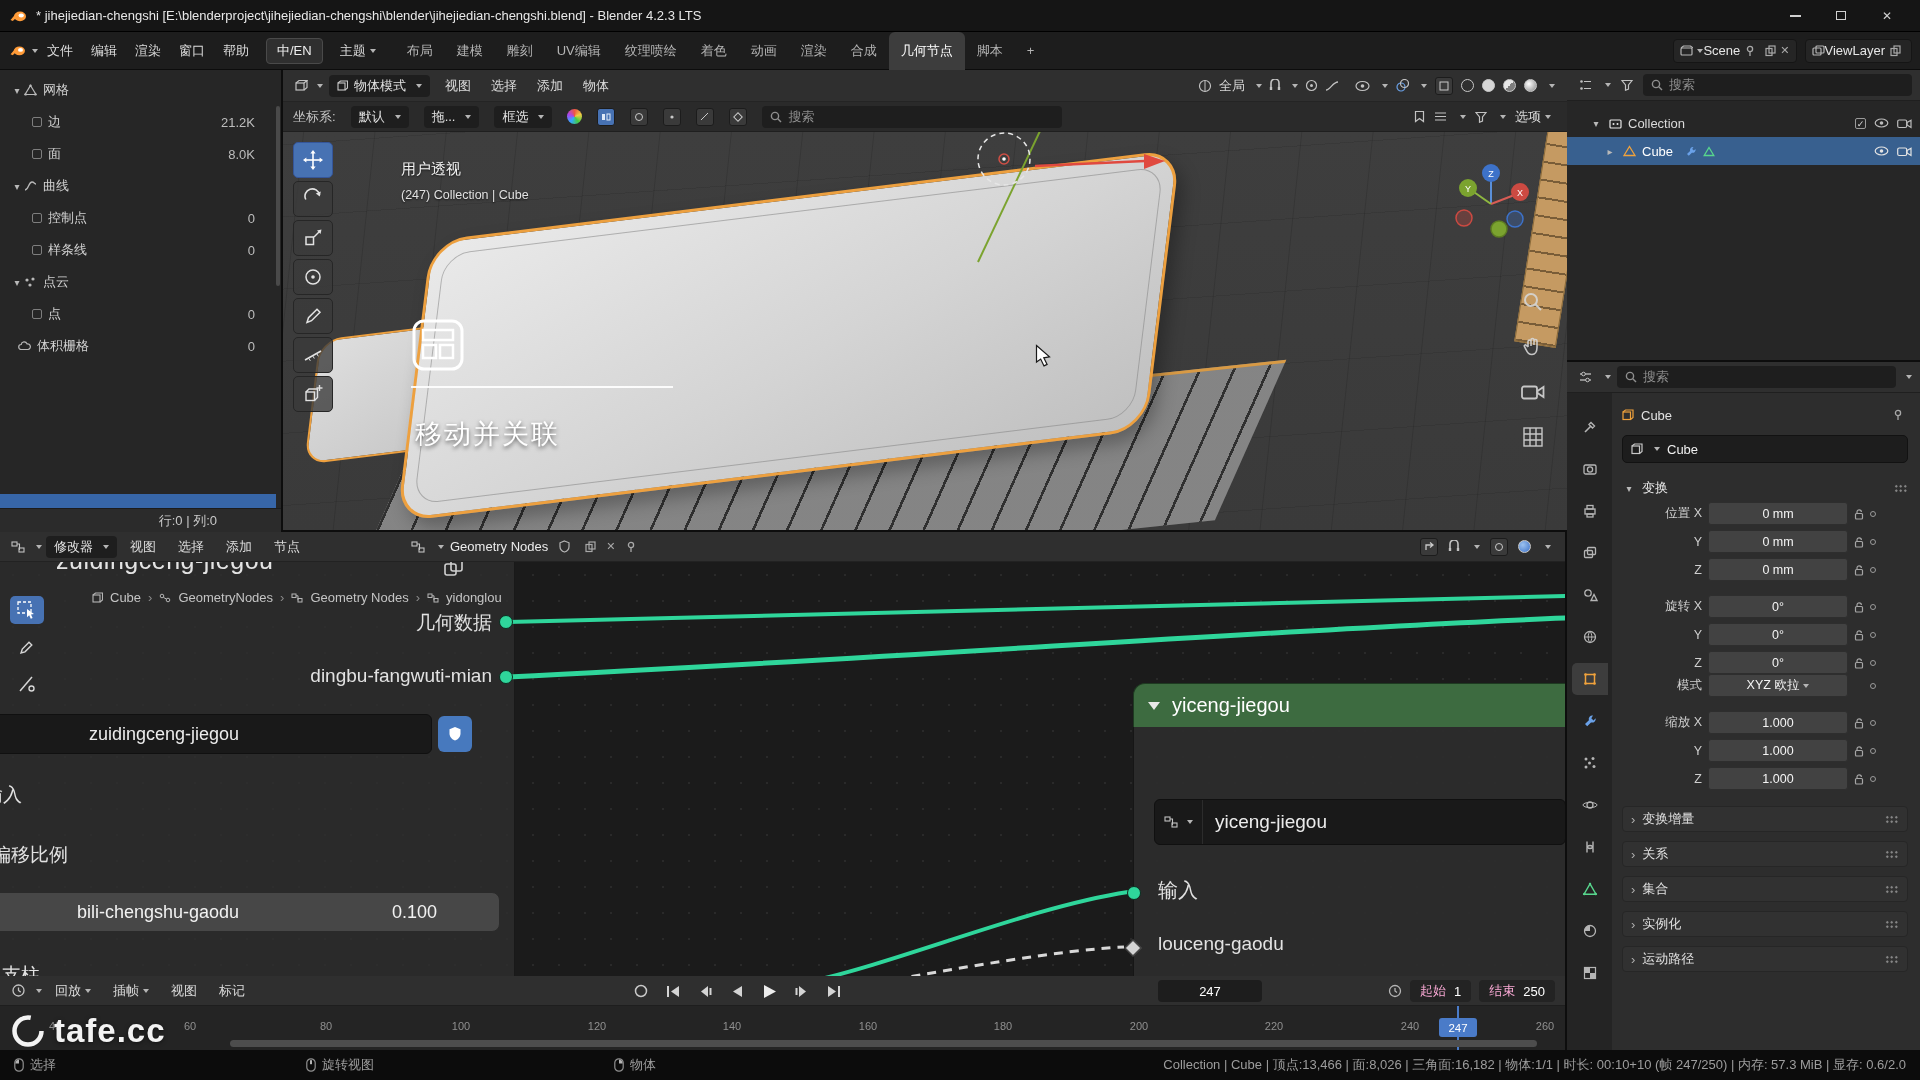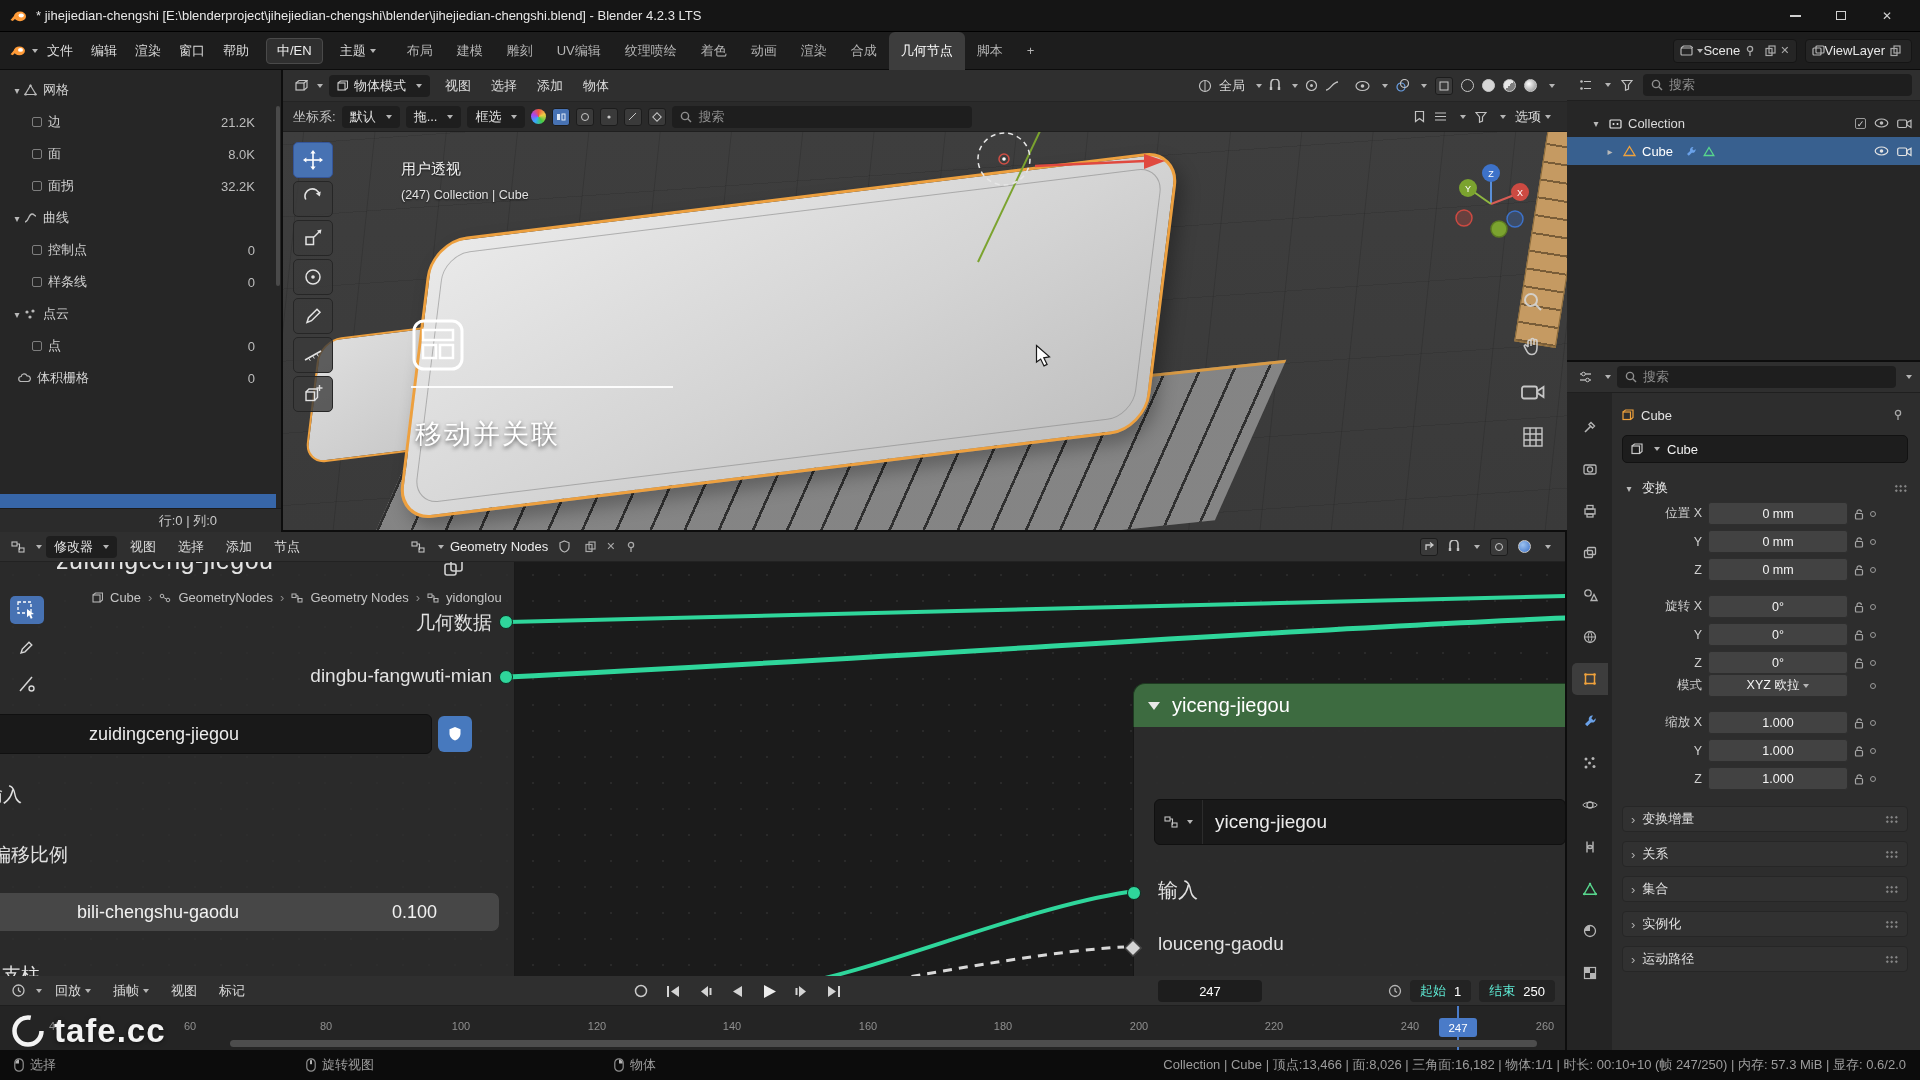--- a/index.html
+++ b/index.html
@@ -34,21 +34,21 @@
 .ssrow .dn{margin-left:6px}
 .ssrow .dv{margin-left:auto;color:#bdbdbd;padding-right:16px}
 .ssrow.d{padding-left:32px}
 .dic{width:10px;height:10px;border:1px solid #7e7e7e;border-radius:2px;flex:none}
 .ss-selbar{position:absolute;left:0;right:5px;bottom:24px;height:14px;background:#3766a8}
 .ss-footer{position:absolute;left:0;right:0;bottom:0;height:24px;background:#2b2b2b;border-top:1px solid #1c1c1c;display:flex;align-items:center;justify-content:flex-end;padding-right:64px;color:#c9c9c9}
 .vscroll{position:absolute;right:1px;top:36px;width:4px;height:180px;background:#4a4a4a;border-radius:2px}
 
 #viewport{position:absolute;left:283px;top:70px;width:1284px;height:462px;background:#3c3c3c;overflow:hidden;border-bottom:2px solid #0d0d0d}
 .vhead1{position:absolute;left:0;top:0;width:100%;height:32px;background:#2f2f2f;display:flex;align-items:center;gap:2px;padding:0 8px;border-bottom:1px solid #242424}
-.vhead2{position:absolute;left:0;top:32px;width:100%;height:30px;background:#2a2a2a;display:flex;align-items:center;gap:6px;padding:0 10px;border-bottom:1px solid #1f1f1f}
+.vhead2{position:absolute;left:0;top:32px;width:100%;height:30px;background:#2a2a2a;display:flex;align-items:center;gap:15px;padding:0 10px;border-bottom:1px solid #1f1f1f}
 .vcanvas{position:absolute;left:0;top:62px;width:1284px;height:400px;overflow:hidden;background:linear-gradient(#3e3e3e,#3a3a3a)}
 .vgrid{position:absolute;left:-12%;top:-25%;width:135%;height:160%;background-image:repeating-linear-gradient(90deg,rgba(0,0,0,.13) 0 1px,transparent 1px 72px),repeating-linear-gradient(0deg,rgba(0,0,0,.09) 0 1px,transparent 1px 72px);transform:rotate(-4deg) skewX(-10deg)}
 .vtoolbar{position:absolute;left:10px;top:10px;display:flex;flex-direction:column;gap:3px}
 .vtool{width:40px;height:36px;background:#3a3a3ac9;border:1px solid #262626;border-radius:5px;display:flex;align-items:center;justify-content:center}
 .vtool.active{background:#4772b3;border-color:#35569a}
 .bbody{position:absolute;left:90px;top:278px;width:880px;height:152px;background-color:#7d7d7d;background-image:repeating-linear-gradient(90deg,rgba(22,22,22,.75) 0 3px,rgba(175,175,175,.15) 3px 36px);border-top:3px solid #d89a45;transform:rotate(-6deg) skewX(-30deg)}
 .roof{position:absolute;left:128px;top:66px;width:755px;height:275px;background:linear-gradient(155deg,#eaeaea 0%,#d4d4d4 55%,#bfbfbf 100%);border:3px solid #eda03f;border-radius:36px;transform:rotate(-7deg) skewX(-14deg);box-shadow:8px 10px 18px rgba(0,0,0,.28)}
 .roof:after{content:"";position:absolute;inset:12px;border:1.5px solid rgba(130,130,130,.55);border-radius:26px}
 .roof2{position:absolute;left:28px;top:196px;width:218px;height:122px;background:linear-gradient(150deg,#dedede,#c2c2c2);border:2.5px solid #eda03f;border-radius:22px;transform:rotate(-7deg) skewX(-14deg)}
 .tower{position:absolute;left:1248px;top:-4px;width:42px;height:218px;background-color:#c59a62;background-image:repeating-linear-gradient(0deg,rgba(45,32,14,.5) 0 2px,transparent 2px 18px);border:1.5px solid #8a6a3a;transform:rotate(9deg)}
@@ -81,21 +81,21 @@
 .gnhead{height:44px;background:#3d6b40;border-radius:12px 12px 0 0;display:flex;align-items:center;color:#fff;font-size:20px;padding:0 14px;gap:12px;border:1px solid #1e3a21;border-bottom:none}
 .gnbody{position:absolute;left:0;top:44px;right:0;bottom:0;background:rgba(44,44,44,.93);border:1px solid #161616;border-top:none;border-radius:0 0 12px 12px}
 .dcaret{width:0;height:0;border-left:6px solid transparent;border-right:6px solid transparent;border-top:8px solid #e8e8e8}
 
 #timeline{position:absolute;left:0;top:976px;width:1567px;height:74px;background:#262626;border-right:2px solid #0d0d0d}
 .thead{position:absolute;left:0;top:0;width:100%;height:30px;background:#2f2f2f;display:flex;align-items:center;gap:4px;padding:0 8px;border-bottom:1px solid #1e1e1e}
 .playbtns{position:absolute;left:630px;top:4px;display:flex;align-items:center;gap:10px}
 .pbtn{width:22px;height:22px;display:flex;align-items:center;justify-content:center}
 .framefield{position:absolute;left:1158px;top:4px;width:104px;height:22px;background:#1d1d1d;border-radius:4px;display:flex;align-items:center;justify-content:center;color:#fff}
 .rangef{height:22px;background:#232323;border-radius:4px;display:flex;align-items:center;gap:8px;padding:0 10px}
-.rangef .rl{color:#5eead4}.rangef .rv{color:#fff}
+.rangef .rl{color:#f9a8d4}.rangef .rv{color:#fff}
 .ruler{position:absolute;left:0;top:30px;width:100%;height:44px;background:#242424}
 .tick{position:absolute;top:14px;transform:translateX(-50%);color:#8f8f8f;font-size:11px}
 .playhead{position:absolute;top:0;bottom:0;width:2px;background:#4a7bc8}
 .phbadge{position:absolute;top:12px;width:38px;height:19px;background:#4a7bc8;border-radius:3px;color:#fff;font-size:11.5px;display:flex;align-items:center;justify-content:center}
 .hscroll{position:absolute;left:230px;right:28px;bottom:3px;height:7px;background:#4d4d4d;border-radius:4px}
 
 #outliner{position:absolute;left:1567px;top:70px;width:353px;height:292px;background:#262626;border-bottom:2px solid #0d0d0d;overflow:hidden}
 .olrow{height:28px;display:flex;align-items:center;gap:6px;padding:0 8px;color:#dadada}
 .olrow.sel{background:#38608f;color:#fff}
 .olicons{margin-left:auto;display:flex;align-items:center;gap:8px}
@@ -235,25 +235,20 @@
       <div class="ssrow d">
           <span class="dic"></span>
           <span class="dn">边</span>
           <span class="dv">21.2K</span>
         </div>
       <div class="ssrow d">
           <span class="dic"></span>
           <span class="dn">面</span>
           <span class="dv">8.0K</span>
         </div>
-      <div class="ssrow d">
-          <span class="dic"></span>
-          <span class="dn">面拐</span>
-          <span class="dv">32.2K</span>
-        </div>
       <div class="ssrow g">
           <span class="tri">▾</span>
           <svg width="13" height="12">
             <path d="M1 10C4.5 10 4.5 2 8 2c2.2 0 2.6 2 4 2" fill="none" stroke="#b9b9b9" stroke-width="1.3"></path>
           </svg>
           <span class="dn">曲线</span>
         </div>
       <div class="ssrow d">
           <span class="dic"></span>
           <span class="dn">控制点</span>

